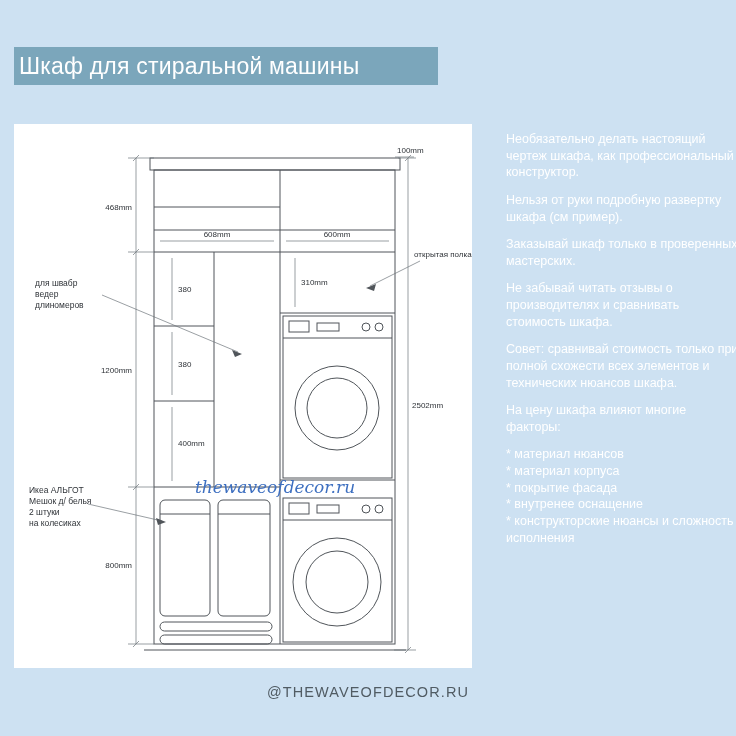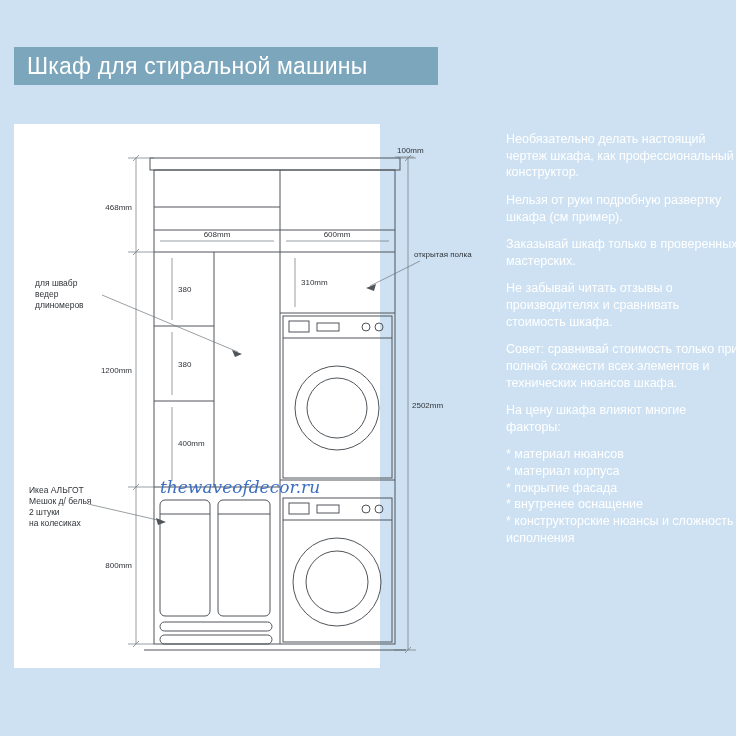--- a/index.html
+++ b/index.html
@@ -1,25 +1,25 @@
 <!DOCTYPE html>
 <html><head>
 <meta charset="utf-8">
 <style>
   html,body{margin:0;padding:0;}
   body{width:736px;height:736px;background:#cde1f2;font-family:"Liberation Sans",sans-serif;position:relative;overflow:hidden;}
   .page{position:absolute;inset:0;}
   .title-bar{position:absolute;left:14px;top:47px;width:424px;height:38px;background:#7ba6bb;display:flex;align-items:center;}
-  .title-bar h1{margin:0;padding-left:13px;font-size:23px;font-weight:400;color:#ffffff;letter-spacing:.2px;white-space:nowrap;}
-  .panel{position:absolute;left:14px;top:124px;width:366px;height:544px;background:#ffffff;}
+  .title-bar h1{margin:0;padding-left:5px;font-size:23px;font-weight:400;color:#ffffff;letter-spacing:.2px;white-space:nowrap;}
+  .panel{position:absolute;left:14px;top:124px;width:458px;height:544px;background:#ffffff;}
   .panel svg{position:absolute;left:0;top:0;}
   .note{position:absolute;font-size:8.5px;line-height:1.3;color:#2f3338;white-space:pre-line;}
   .note-mops{left:21px;top:154px;width:76px;}
   .note-bags{left:15px;top:361px;width:88px;}
-  .watermark{position:absolute;left:146px;top:353px;width:230px;text-align:left;font-family:"DejaVu Serif",serif;font-style:italic;font-size:17px;color:#3d6fc0;}
+  .watermark{position:absolute;left:146px;top:353px;width:230px;text-align:center;font-family:"DejaVu Serif",serif;font-style:italic;font-size:17px;color:#3d6fc0;}
   .tips{position:absolute;left:489px;top:131px;width:234px;color:#ffffff;font-size:12.5px;line-height:1.33;margin-left:17px;}
   .tips p{margin:0 0 11px 0;white-space:pre-line;}
   .footer{position:absolute;left:0;top:684px;width:736px;text-align:center;color:#505b63;font-size:14.5px;letter-spacing:1.1px;font-weight:500;}
   svg line,svg rect,svg circle{fill:none;stroke:#50555a;stroke-width:1;}
   svg .thin{stroke-width:.7;stroke:#6f757b;}
   svg text{fill:#2f3338;font-family:"Liberation Sans",sans-serif;font-size:8px;}
   svg polygon{fill:#50555a;stroke:none;}
 </style>
 </head>
 <body>
@@ -157,14 +157,15 @@
     <p>Не забывай читать отзывы о производителях и сравнивать стоимость шкафа.</p>
     <p>Совет: сравнивай стоимость только при полной схожести всех элементов и технических нюансов шкафа.</p>
     <p>На цену шкафа влияют многие факторы:</p>
     <p>* материал нюансов
 * материал корпуса
 * покрытие фасада
 * внутренее оснащение
 * конструкторские нюансы и сложность исполнения</p>
   </div>
 
+  <div class="footer">@THEWAVEOFDECOR.RU</div>
 
 </div>
 
 </body></html>

